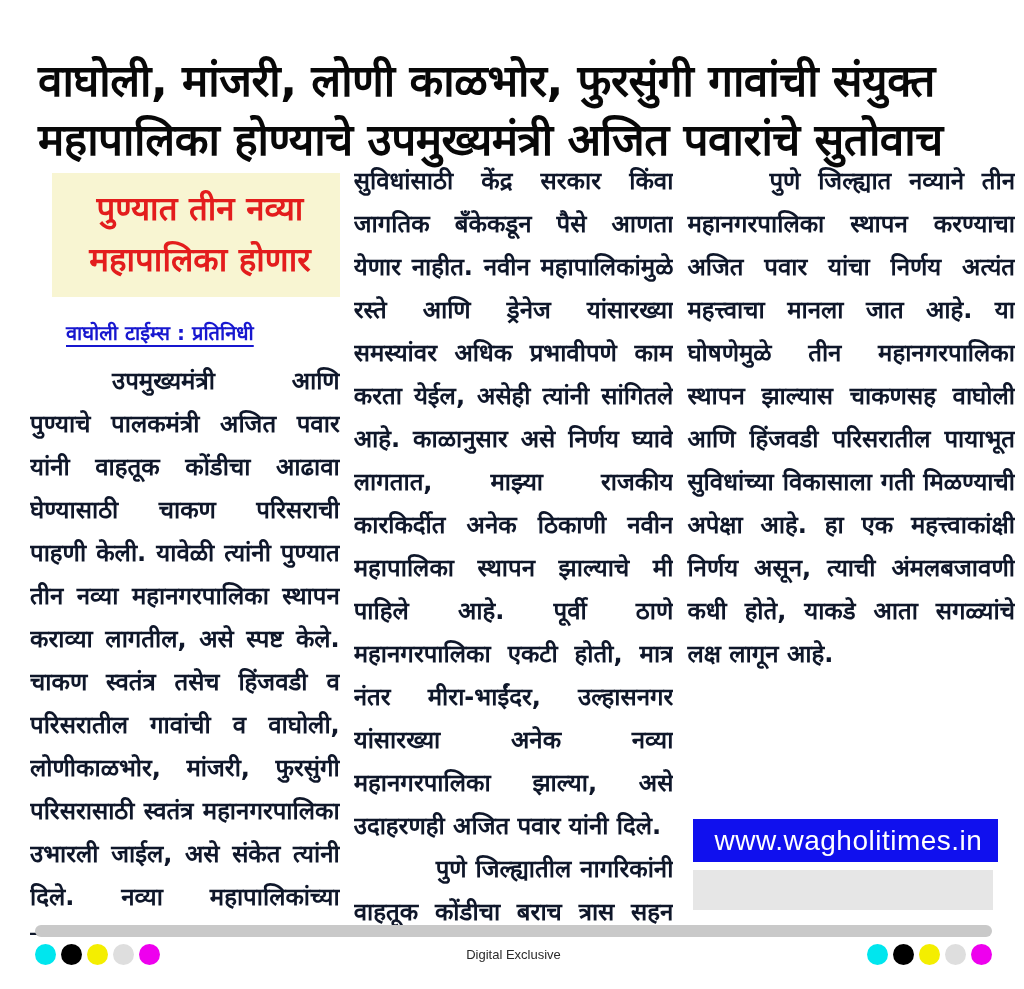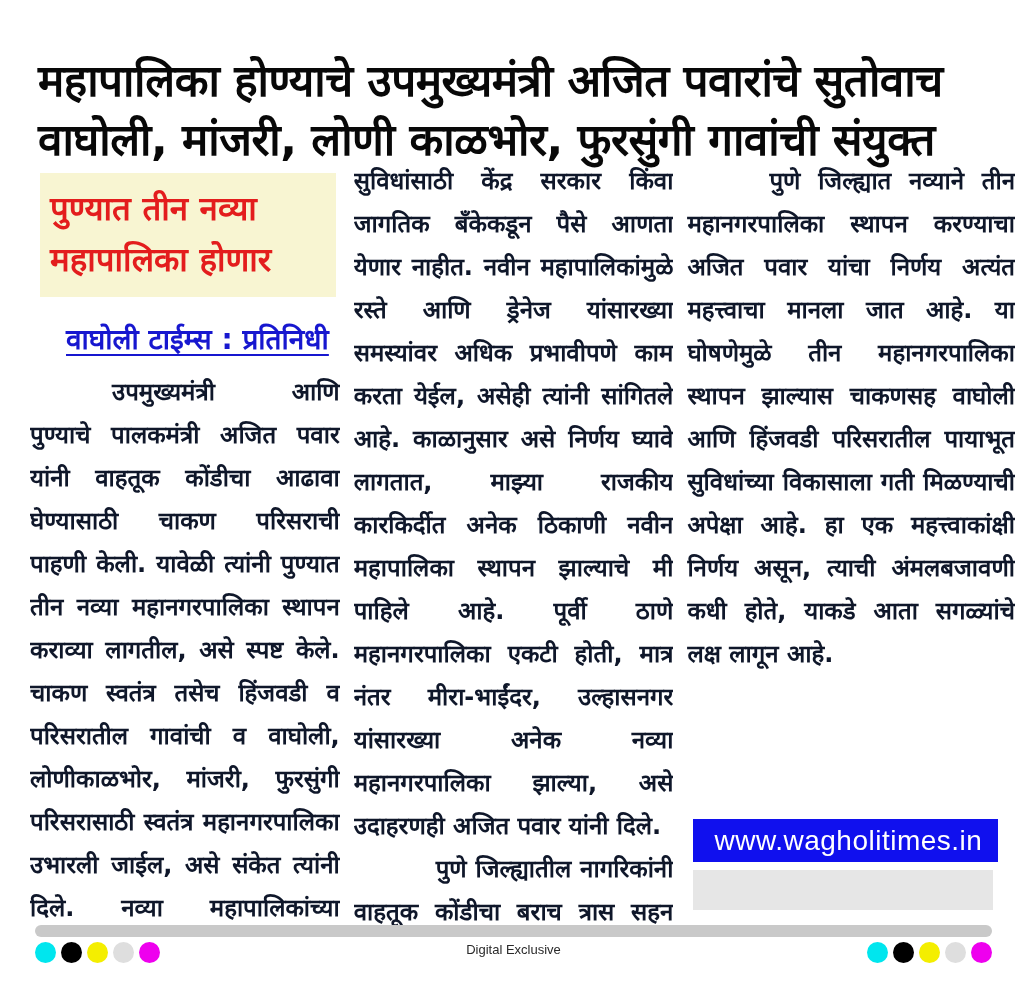--- a/index.html
+++ b/index.html
@@ -27,31 +27,31 @@
   .col3 { width:330px; height:650px; }
 
   .para {
     margin:0; font-size:24px; line-height:43px; font-weight:bold;
     text-align:justify; color:#0f172a;
   }
   .para.indent { text-indent:82px; }
 
   
   .subhead-box {
-    margin:13px 0 0 10px; width:276px; padding:10px 10px 12px 10px;
-    background:#f8f5d2; text-align:left;
+    margin:13px 0 0 22px; width:276px; padding:10px 10px 12px 10px;
+    background:#f8f5d2; text-align:center;
   }
   .subhead-text {
     font-size:33px; line-height:51px; font-weight:bold; color:#e31d1d;
   }
 
   
   .byline {
     margin:22px 0 14px 36px;
-    font-size:28px; font-weight:bold; color:#1717cf;
+    font-size:20px; font-weight:bold; color:#1717cf;
     text-decoration:underline; text-underline-offset:5px;
   }
 
   
   .url-banner {
     position:absolute; left:693px; top:819px; width:299px; height:43px;
     background:#1010ee; color:#ffffff; display:flex; align-items:center; justify-content:center;
     font-family:"Liberation Sans", sans-serif; font-size:28px; font-weight:400; letter-spacing:0.5px;padding-left:6px;
   }
   .gray-box {
@@ -59,37 +59,37 @@
     background:#e6e6e6;
   }
 
   
   .footer-bar {
     position:absolute; left:35px; top:925px; width:957px; height:12px;
     background:#c9c9c9; border-radius:6px;
   }
   .footer-row {
     position:absolute; left:35px; top:942px; width:957px; height:24px;
-    display:flex; align-items:flex-start; justify-content:space-between;
+    display:flex; align-items:center; justify-content:space-between;
   }
   .dots { display:flex; gap:5px; width:126px; }
   .dots.right { justify-content:flex-end; }
   .dot { width:21px; height:21px; border-radius:50%; display:inline-block; }
   .caption {
     font-family:"Liberation Sans", sans-serif; font-size:13px; color:#2a2a2a;
   }
 </style>
 </head>
 <body>
 
 <div class="page">
 
   <h1 class="headline">
+    <span class="hl-line">वाघोली, मांजरी, लोणी काळभोर, फुरसुंगी गावांची संयुक्त</span>
     <span class="hl-line">महापालिका होण्याचे उपमुख्यमंत्री अजित पवारांचे सुतोवाच</span>
-    <span class="hl-line">वाघोली, मांजरी, लोणी काळभोर, फुरसुंगी गावांची संयुक्त</span>
   </h1>
 
   <div class="columns">
 
     <div class="col col1">
       <div class="subhead-box">
         <span class="subhead-text">पुण्यात तीन नव्या महापालिका होणार</span>
       </div>
       <div class="byline">वाघोली टाईम्स : प्रतिनिधी</div>
       <p class="para indent">उपमुख्यमंत्री आणि पुण्याचे पालकमंत्री अजित पवार यांनी वाहतूक कोंडीचा आढावा घेण्यासाठी चाकण परिसराची पाहणी केली. यावेळी त्यांनी पुण्यात तीन नव्या महानगरपालिका स्थापन कराव्या लागतील, असे स्पष्ट केले. चाकण स्वतंत्र तसेच हिंजवडी व परिसरातील गावांची व वाघोली, लोणीकाळभोर, मांजरी, फुरसुंगी परिसरासाठी स्वतंत्र महानगरपालिका उभारली जाईल, असे संकेत त्यांनी दिले. नव्या महापालिकांच्या सुतोवाचामुळे नागरिकांचे लक्ष याकडे असणार आहे.</p>

